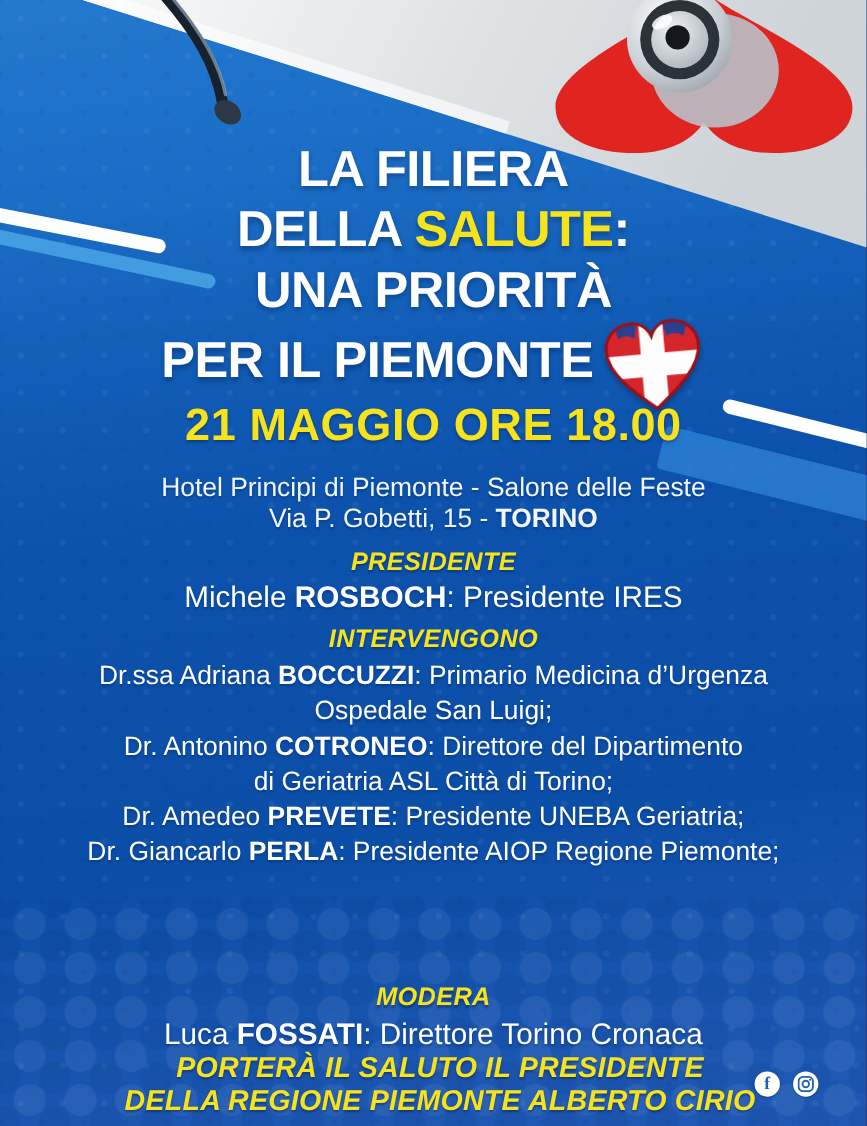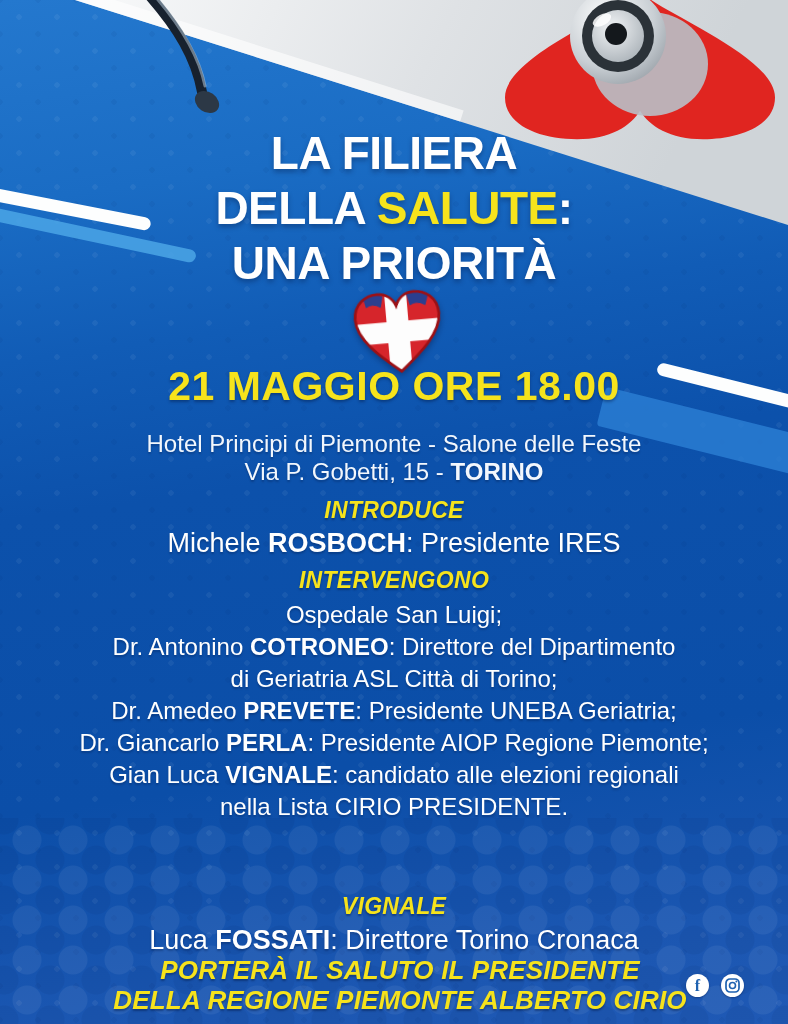--- a/index.html
+++ b/index.html
@@ -113,56 +113,55 @@
       <ellipse cx="207" cy="102" rx="13" ry="10" fill="#2c3846" transform="rotate(35 207 102)"></ellipse>
     </g>
   </svg>
 
   <div class="content">
 
     <div class="blk title">
       <div>LA FILIERA</div>
       <div><span>DELLA </span><span class="accent">SALUTE</span><span>:</span></div>
       <div>UNA PRIORITÀ</div>
-      <div><span class="heart-flag"><svg width="92" height="84" viewBox="0 0 100 92">
+      <div><span>PER IL PIEMONTE</span><span class="heart-flag"><svg width="92" height="84" viewBox="0 0 100 92">
         <defs>
                 <clipPath id="hClip">
                   <path d="M50,88 C28,70 4,50 4,28 C4,10 18,2 30,2 C40,2 47,8 50,16 C53,8 60,2 70,2 C82,2 96,10 96,28 C96,50 72,70 50,88 Z"></path>
                 </clipPath>
               </defs>
         <g clip-path="url(#hClip)">
           <rect x="0" y="0" width="100" height="92" fill="#d6252b"></rect>
           <rect x="38" y="0" width="24" height="92" fill="#fdfdfd"></rect>
           <rect x="0" y="33" width="100" height="23" fill="#fdfdfd"></rect>
           <path d="M14,4 Q25,-2 36,5 L33,17 Q25,11 17,16 Z" fill="#2b3f8f"></path>
           <path d="M62,4 Q73,-2 86,6 L82,18 Q73,12 65,17 Z" fill="#2b3f8f"></path>
         </g>
         <path d="M50,88 C28,70 4,50 4,28 C4,10 18,2 30,2 C40,2 47,8 50,16 C53,8 60,2 70,2 C82,2 96,10 96,28 C96,50 72,70 50,88 Z" fill="none" stroke="#9c1015" stroke-width="3"></path>
       </svg></span></div>
     </div>
 
     <div class="blk date">21 MAGGIO ORE 18.00</div>
     <div class="blk venue">Hotel Principi di Piemonte - Salone delle Feste</div>
     <div class="blk address"><span>Via P. Gobetti, 15 - </span><b>TORINO</b></div>
 
-    <div class="blk yellow-head h-introduce">INTRODUCE</div>
+    <div class="blk yellow-head h-introduce">PRESIDENTE</div>
     <div class="blk speaker rosboch"><span>Michele </span><b>ROSBOCH</b><span>: Presidente IRES</span></div>
 
     <div class="blk yellow-head h-intervengono">INTERVENGONO</div>
     <div class="blk speaker-list">
+        <div><span>Dr.ssa Adriana </span><b>BOCCUZZI</b><span>: Primario Medicina d’Urgenza</span></div>
         <div>Ospedale San Luigi;</div>
         <div><span>Dr. Antonino </span><b>COTRONEO</b><span>: Direttore del Dipartimento</span></div>
         <div>di Geriatria ASL Città di Torino;</div>
         <div><span>Dr. Amedeo </span><b>PREVETE</b><span>: Presidente UNEBA Geriatria;</span></div>
         <div><span>Dr. Giancarlo </span><b>PERLA</b><span>: Presidente AIOP Regione Piemonte;</span></div>
-        <div><span>Gian Luca </span><b>VIGNALE</b><span>: candidato alle elezioni regionali</span></div>
-        <div>nella Lista CIRIO PRESIDENTE.</div>
       </div>
 
-    <div class="blk yellow-head h-modera">VIGNALE</div>
+    <div class="blk yellow-head h-modera">MODERA</div>
     <div class="blk speaker fossati"><span>Luca </span><b>FOSSATI</b><span>: Direttore Torino Cronaca</span></div>
 
     <div class="blk footer-line footer1">PORTERÀ IL SALUTO IL PRESIDENTE</div>
     <div class="blk footer-line footer2">DELLA REGIONE PIEMONTE ALBERTO CIRIO</div>
   </div>
 
   <div class="social fb">f</div>
   <div class="social ig">
     <svg width="15" height="15" viewBox="0 0 15 15">
       <rect x="1" y="1" width="13" height="13" rx="4" fill="none" stroke="#1f62b0" stroke-width="1.7"></rect>

